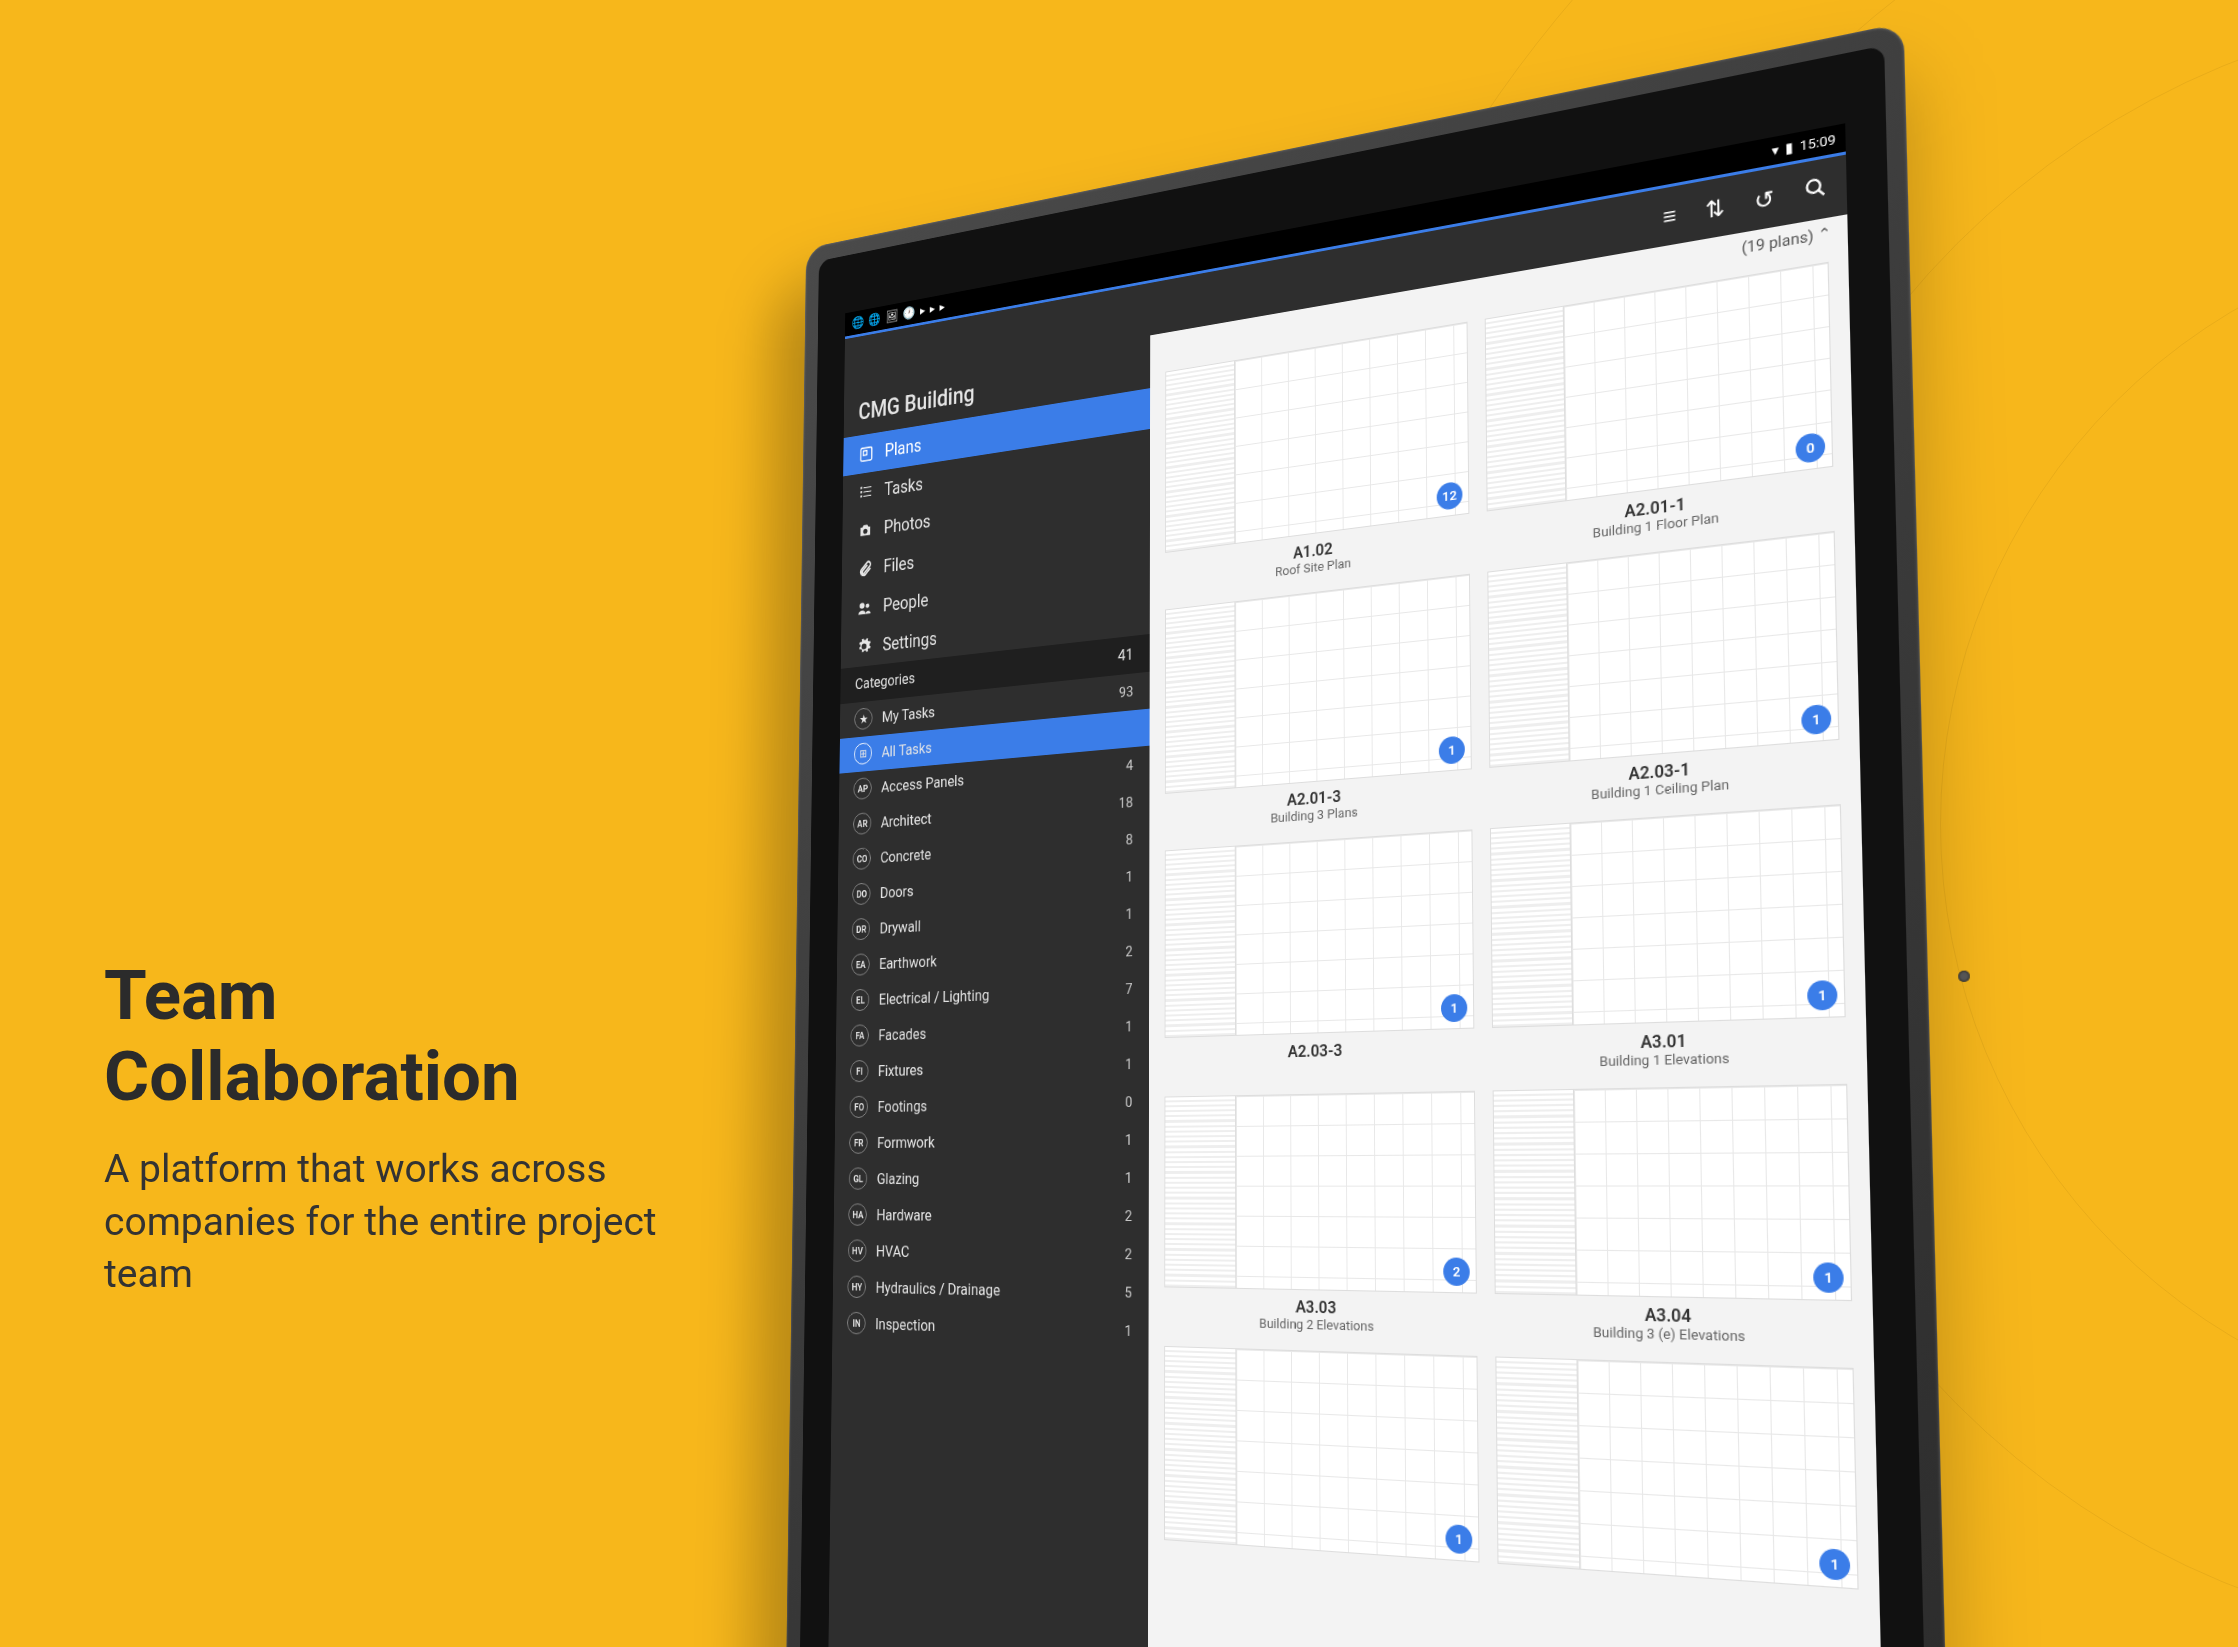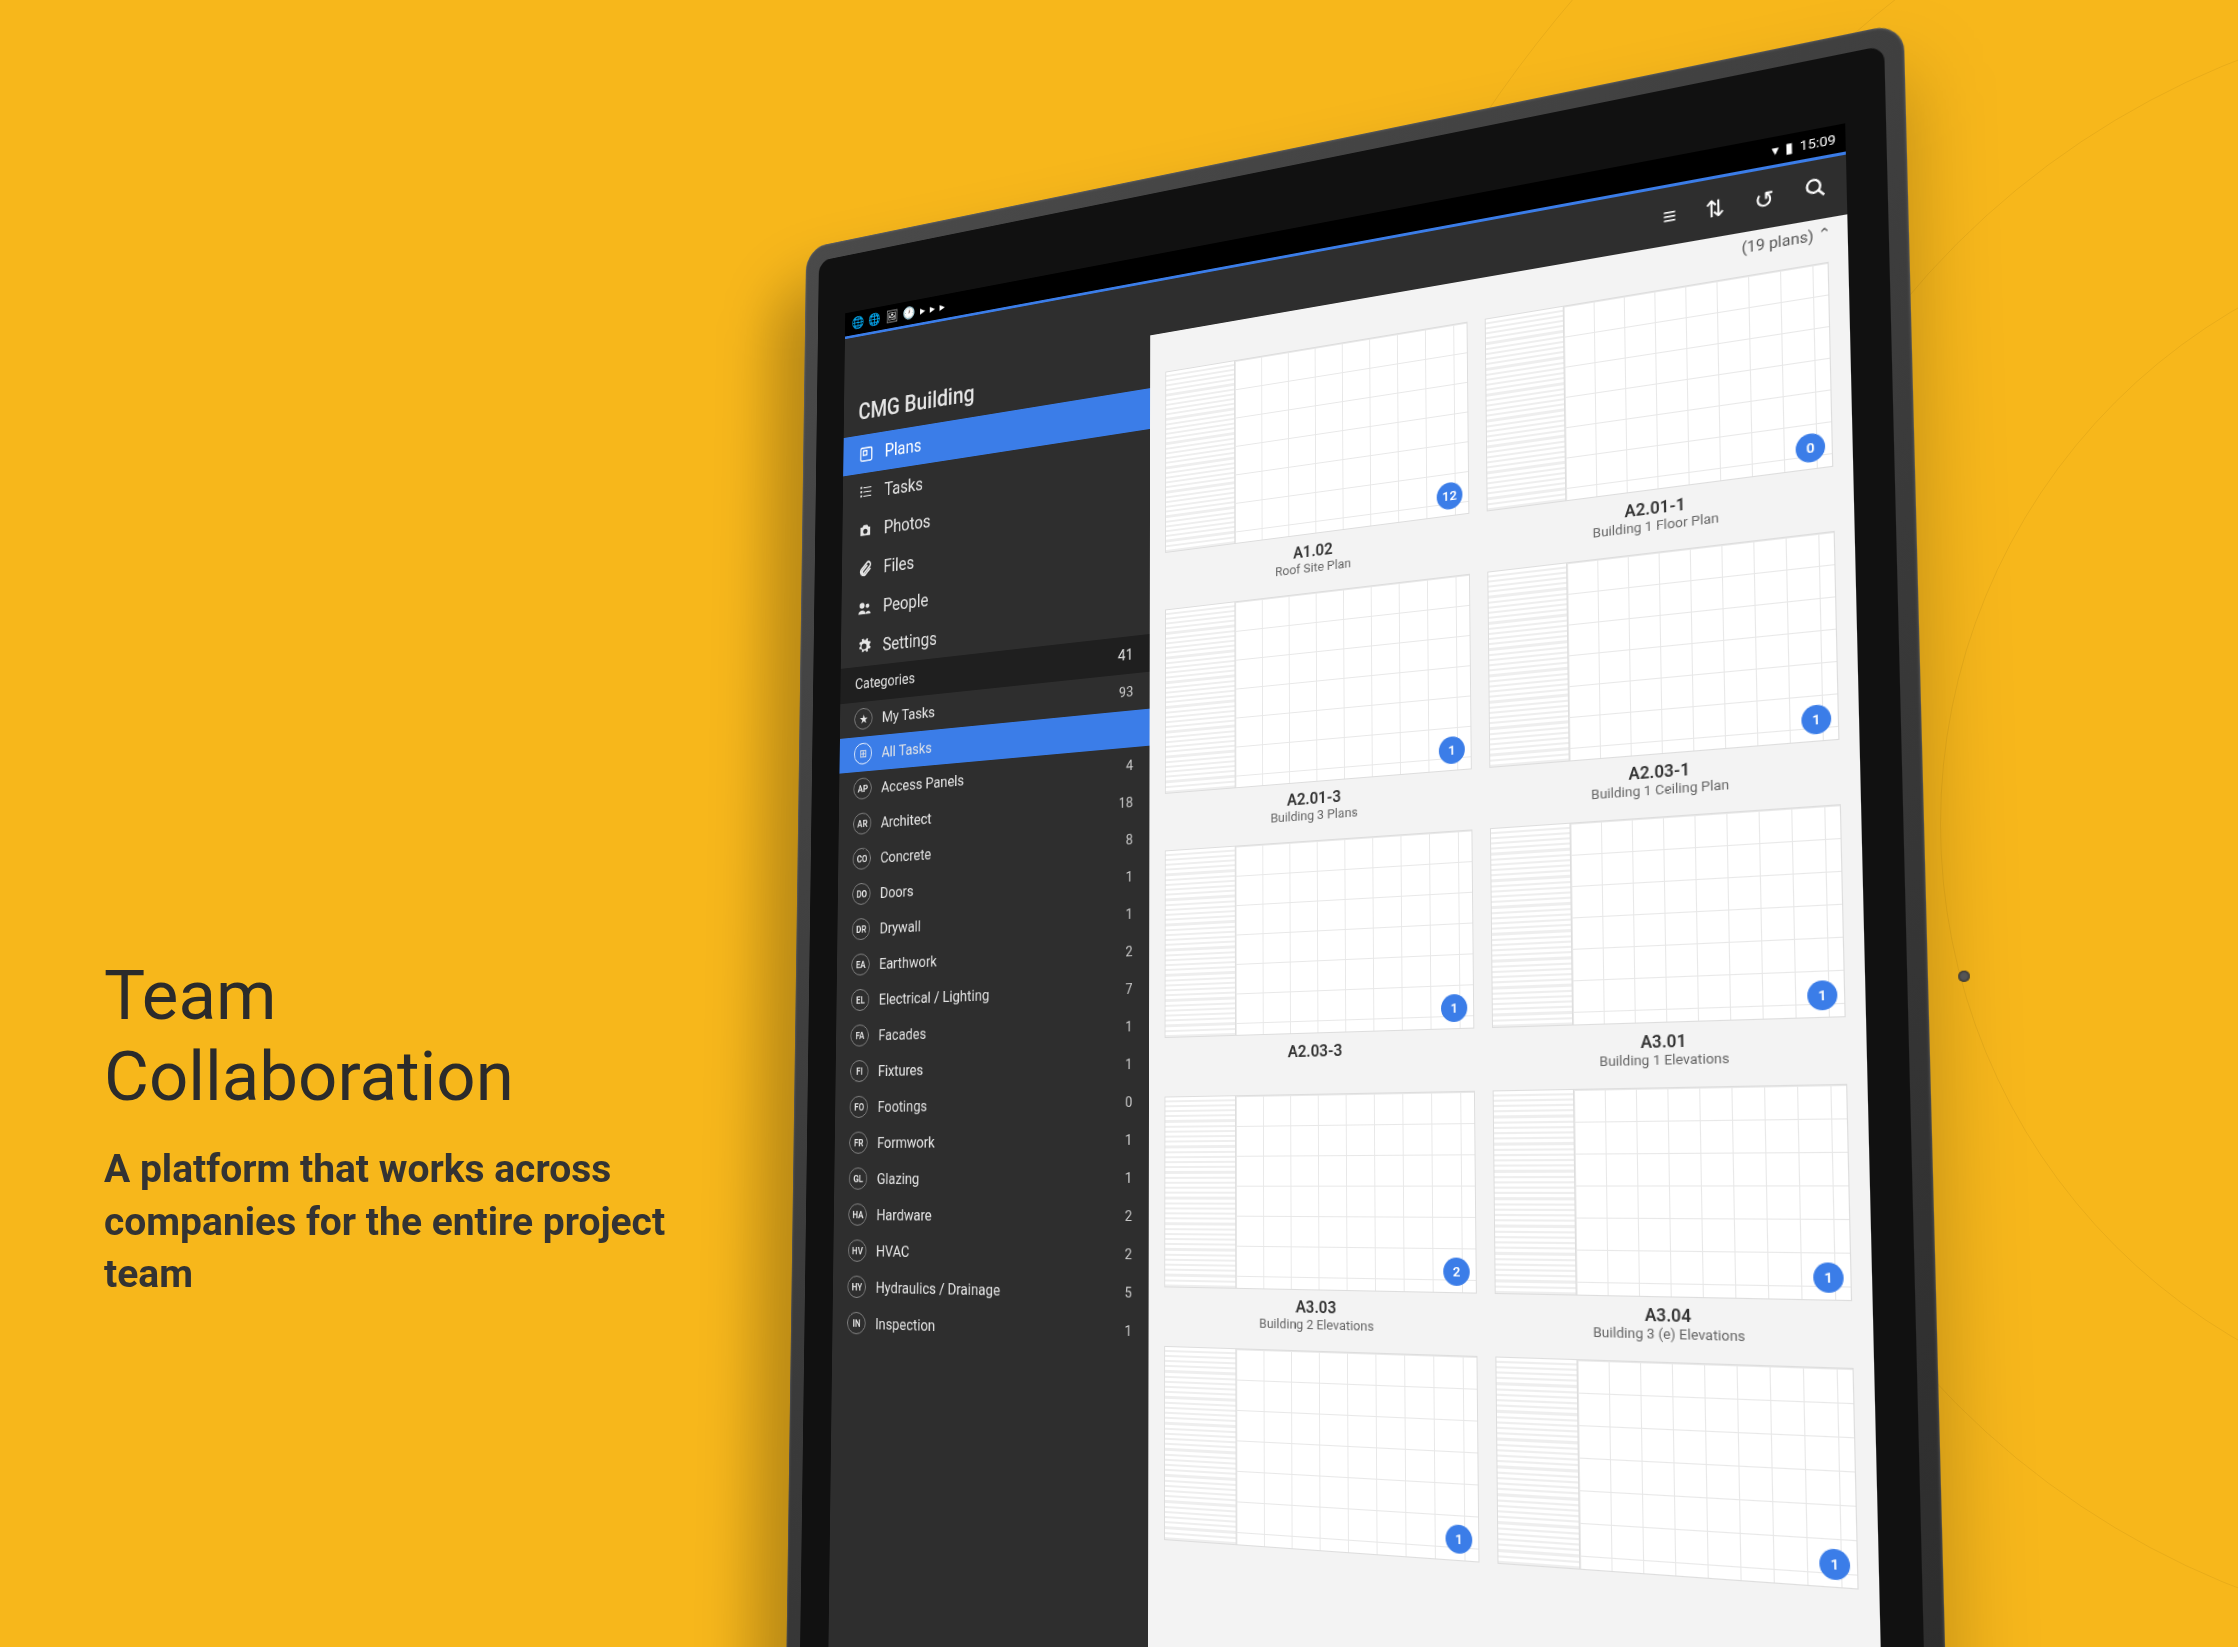--- a/index.html
+++ b/index.html
@@ -32,26 +32,26 @@
 
 .marketing {
   position: absolute;
   left: 104px;
   top: 955px;
   width: 582px;
   color: #2b2b2b;
 }
 .marketing h1 {
   font-size: 69px;
-  font-weight: 400;
+  font-weight: 700;
   margin-bottom: 26px;
 }
 .marketing p {
   font-size: 39px;
-  font-weight: 700;
+  font-weight: 400;
   line-height: 1.35;
   color: #333;
 }
 
 
 .tablet-wrap {
   position: absolute;
   left: 687px;
   top: 119px;
   transform: perspective(2239px) rotateY(-24deg) rotateX(4deg) rotateZ(-2deg);

